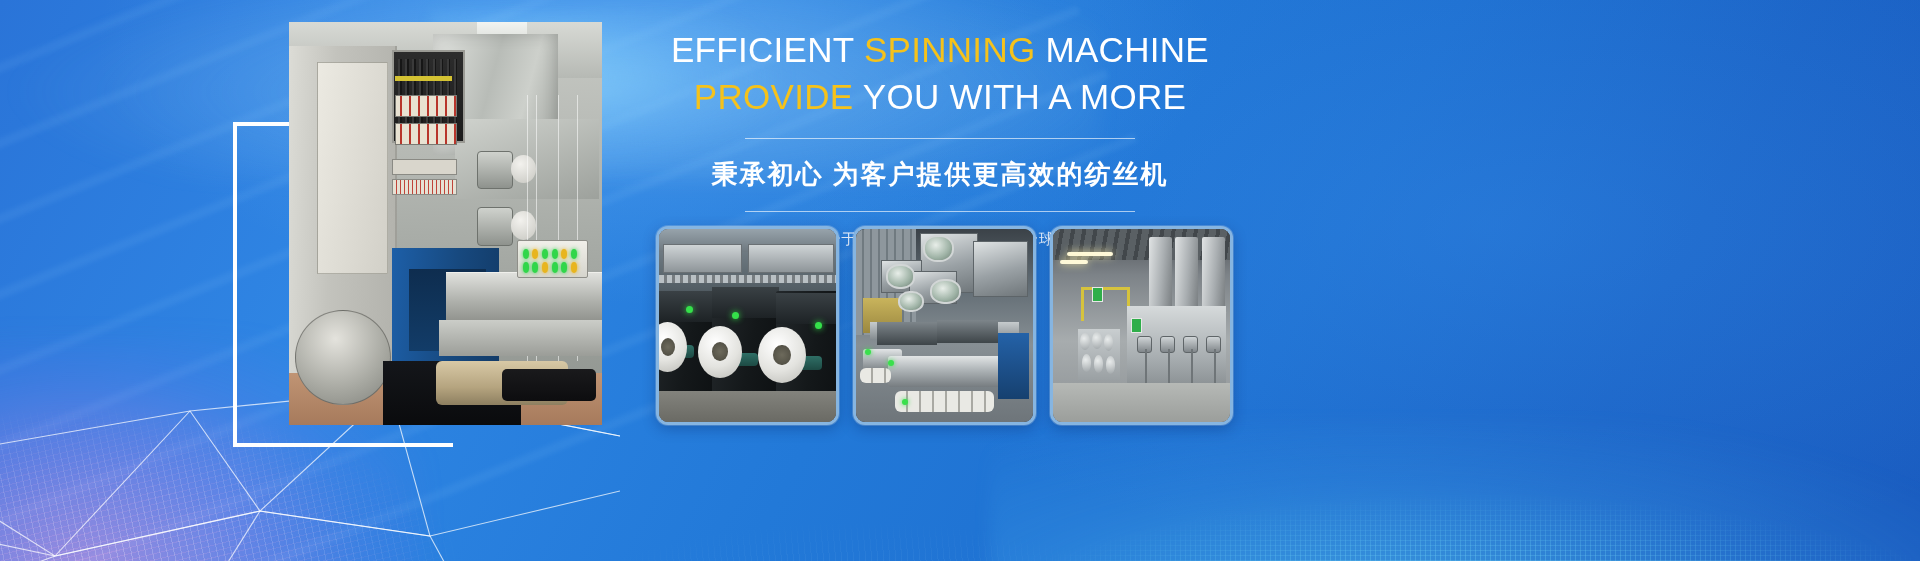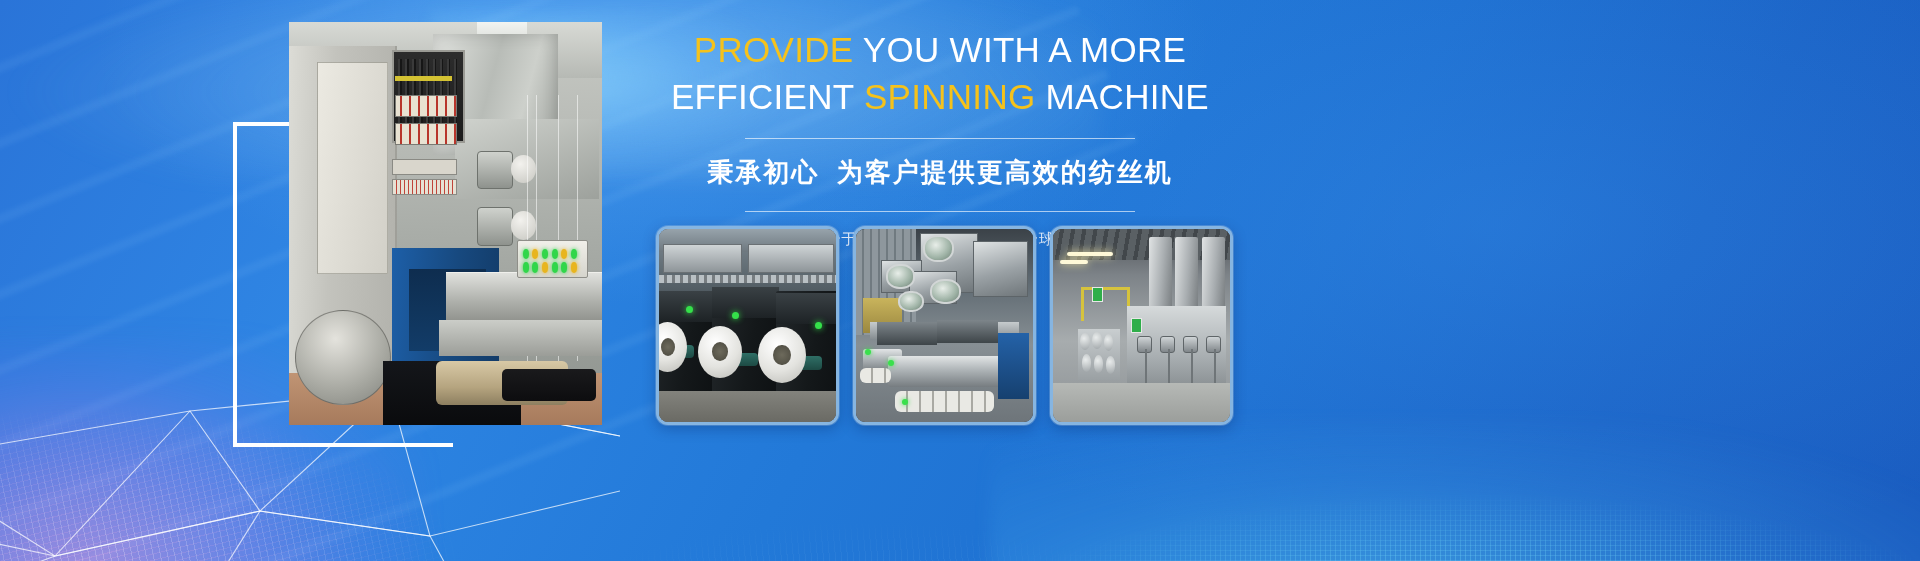--- a/index.html
+++ b/index.html
@@ -70,21 +70,21 @@
 
   
   .copy{position:absolute;left:620px;top:20px;width:640px;text-align:center;}
   .headline{font-size:35px;line-height:35px;font-weight:400;color:#ffffff;
     letter-spacing:.3px;margin:0;padding-top:12px;white-space:nowrap;}
   .headline .hl{color:#f5c21b;}
   .rule{width:390px;height:1px;background:rgba(255,255,255,.62);margin:24px auto 0;}
   .rule.r2{margin-top:24px;width:390px;}
   .subhead{font-size:26px;line-height:26px;font-weight:700;color:#fff;margin:22px 0 0;
     letter-spacing:2px;white-space:nowrap;
-    font-family:Liberation Mono, monospace;}
+    font-family:Liberation Sans, sans-serif;}
   .tagline{font-size:15px;line-height:15px;color:#eaf4ff;margin:20px 0 0;letter-spacing:1px;
     font-family:"DejaVu Sans","Liberation Sans",sans-serif;white-space:nowrap;}
 
   
   .thumbs{position:absolute;left:656px;top:226px;display:flex;gap:14px;}
   .thumb{width:183px;height:199px;border-radius:12px;overflow:hidden;position:relative;
     border:3px solid rgba(150,205,255,.85);box-sizing:border-box;
     box-shadow:0 0 0 1px rgba(255,255,255,.18), 0 4px 14px rgba(0,30,90,.30);
     background:#2b3138;}
   .thumb .ph{position:absolute;inset:0;}
@@ -299,22 +299,22 @@
         <span class="led" style="left:20%;top:60%;background:#31d64a;box-shadow:0 0 4px #31d64a"></span>
         <span class="led" style="left:34%;top:60%;background:#e8b51f;box-shadow:0 0 4px #e8b51f"></span>
         <span class="led" style="left:48%;top:60%;background:#31d64a;box-shadow:0 0 4px #31d64a"></span>
         <span class="led" style="left:62%;top:60%;background:#31d64a;box-shadow:0 0 4px #31d64a"></span>
         <span class="led" style="left:76%;top:60%;background:#e8b51f;box-shadow:0 0 4px #e8b51f"></span>
       </div>
     </div>
   </div>
 
   <div class="copy">
+    <h1 class="headline"><span>EFFICIENT </span><span class="hl">SPINNING</span><span> MACHINE</span></h1>
     <h1 class="headline"><span class="hl">PROVIDE</span><span> YOU WITH A MORE</span></h1>
-    <h1 class="headline"><span>EFFICIENT </span><span class="hl">SPINNING</span><span> MACHINE</span></h1>
     <div class="rule"></div>
     <h2 class="subhead">秉承初心 为客户提供更高效的纺丝机</h2>
     <div class="rule r2"></div>
     <p class="tagline">始于2003年 精益求精 畅销全球</p>
   </div>
 
   <div class="thumbs">
 
     <div class="thumb">
       <div class="ph">

